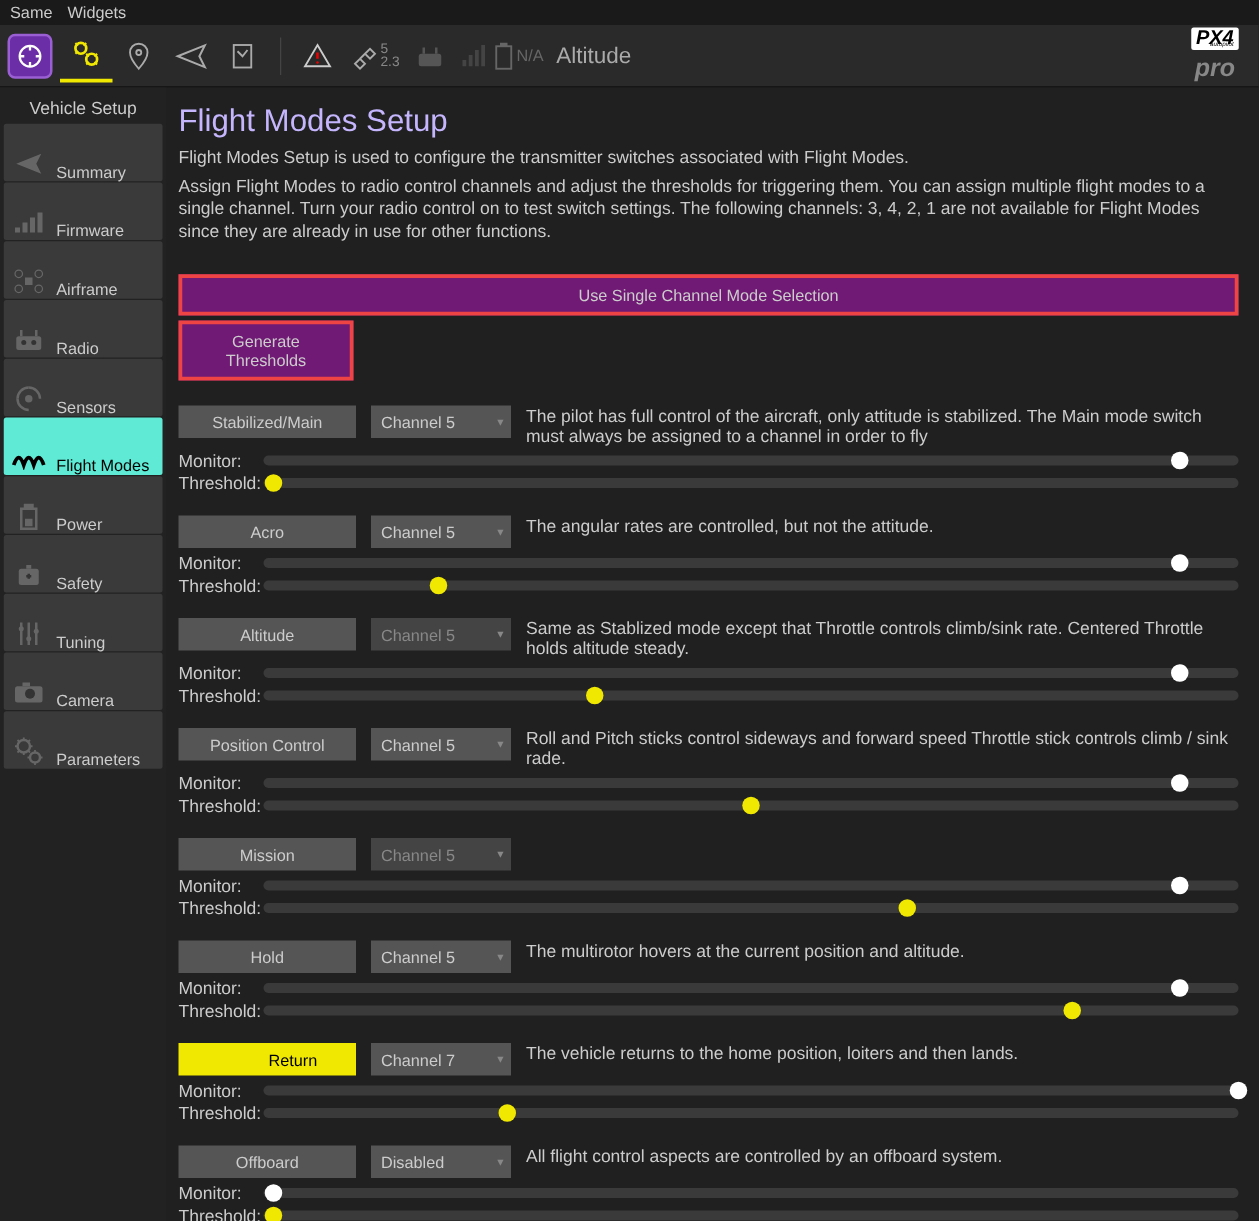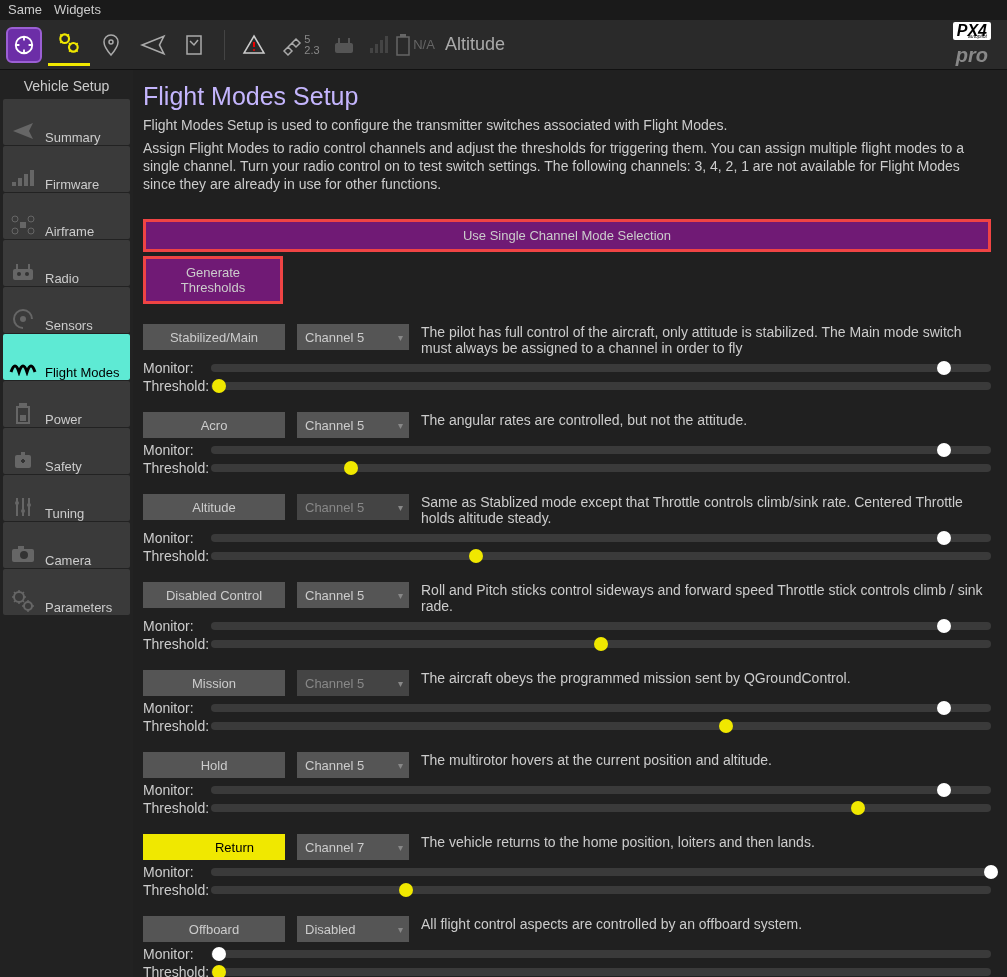--- a/index.html
+++ b/index.html
@@ -526,42 +526,41 @@
           </div>
           <div class="slider-row">
             <span class="slider-label">Threshold:</span>
             <div class="slider-track">
               <div class="slider-thumb thumb-yellow" style="left:34%;"></div>
             </div>
           </div>
         </div>
         <div class="mode-block">
           <div class="mode-header">
-            <div class="mode-name">Disabled Control</div>
+            <div class="mode-name">Position Control</div>
             <div class="mode-channel">Channel 5</div>
             <div class="mode-desc">Roll and Pitch sticks control sideways and forward speed Throttle stick controls climb / sink rade.</div>
           </div>
           <div class="slider-row">
             <span class="slider-label">Monitor:</span>
             <div class="slider-track">
               <div class="slider-thumb thumb-white" style="left:94%;"></div>
             </div>
           </div>
           <div class="slider-row">
             <span class="slider-label">Threshold:</span>
             <div class="slider-track">
               <div class="slider-thumb thumb-yellow" style="left:50%;"></div>
             </div>
           </div>
         </div>
         <div class="mode-block">
           <div class="mode-header">
             <div class="mode-name">Mission</div>
             <div class="mode-channel disabled">Channel 5</div>
-            <div class="mode-desc">The aircraft obeys the programmed mission sent by QGroundControl.</div>
           </div>
           <div class="slider-row">
             <span class="slider-label">Monitor:</span>
             <div class="slider-track">
               <div class="slider-thumb thumb-white" style="left:94%;"></div>
             </div>
           </div>
           <div class="slider-row">
             <span class="slider-label">Threshold:</span>
             <div class="slider-track">

